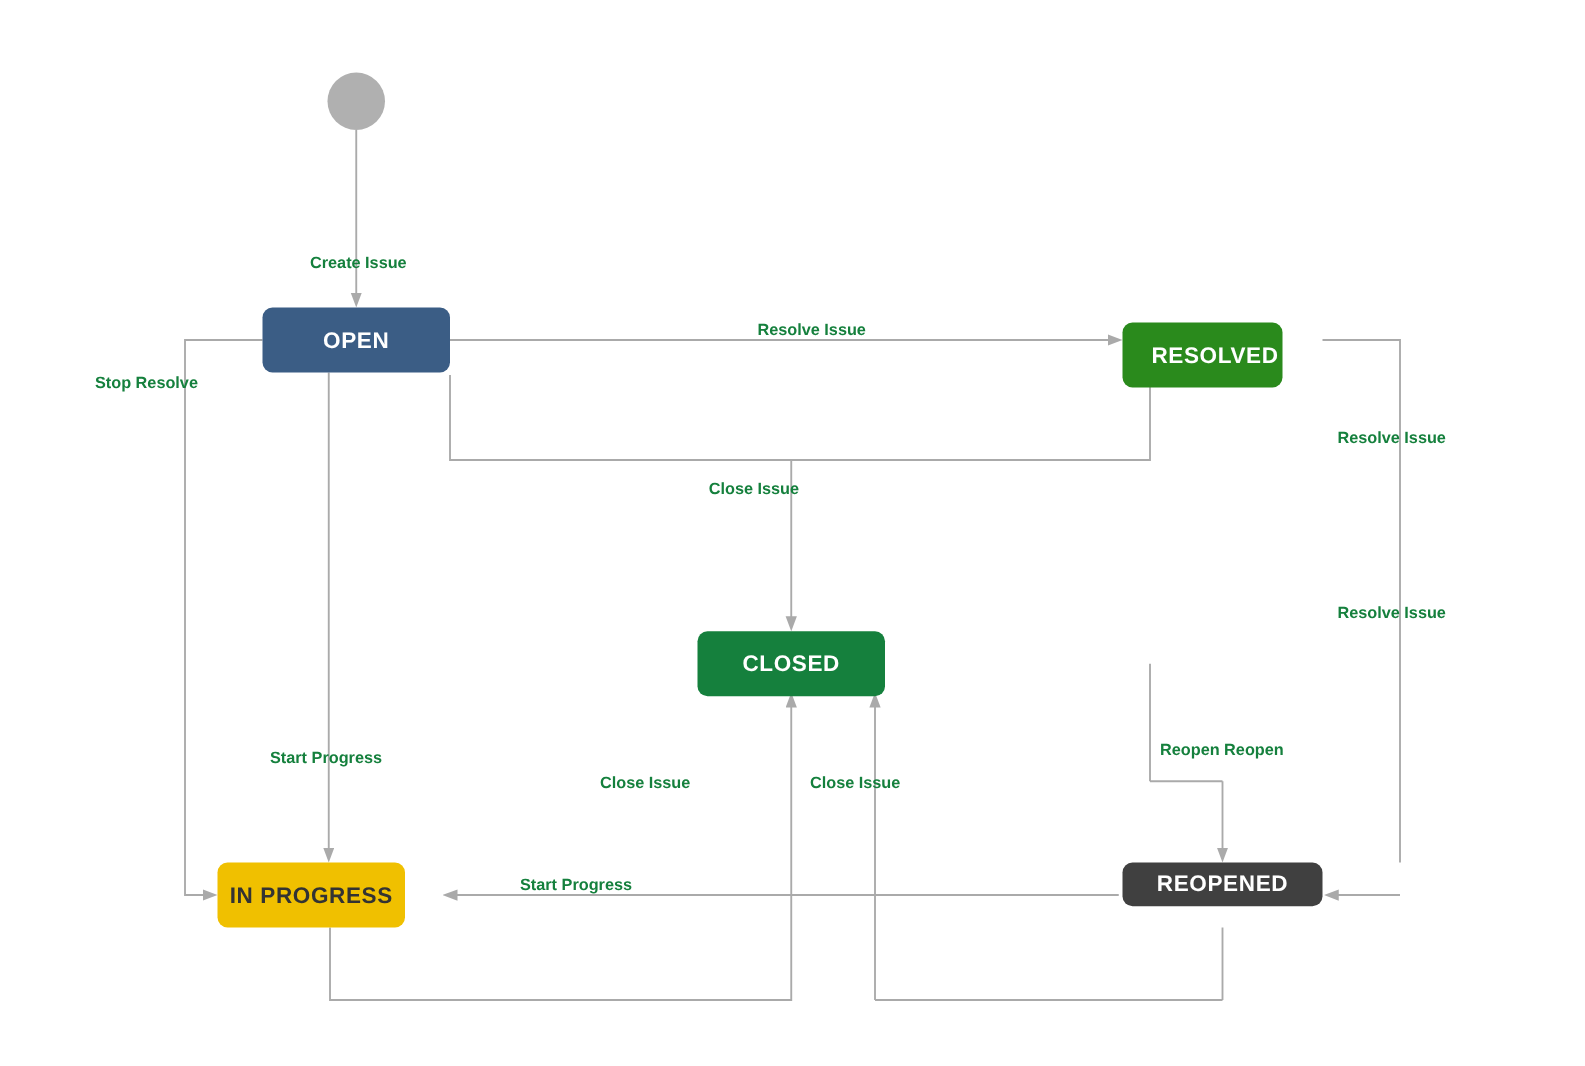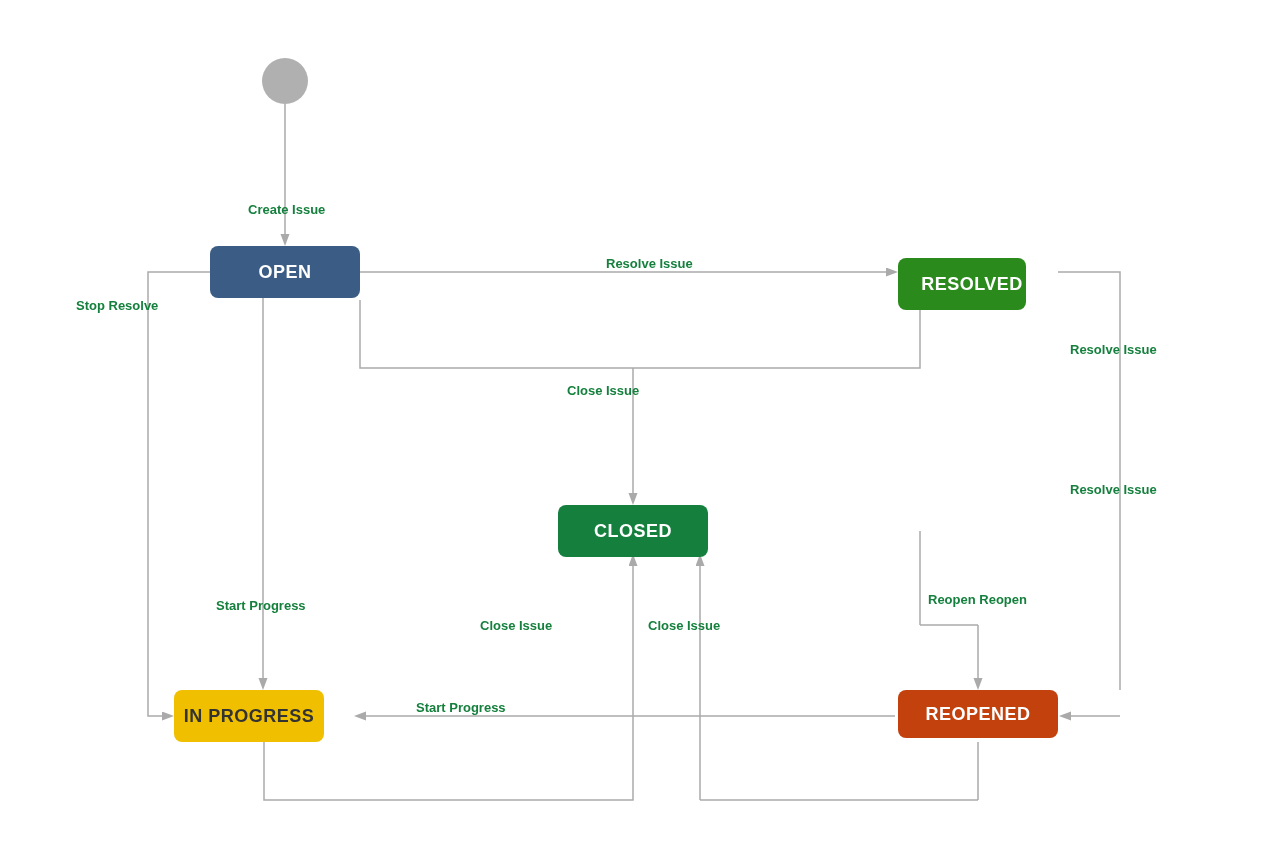--- a/index.html
+++ b/index.html
@@ -57,23 +57,23 @@
     }
     .node-inprogress {
       background: #f0c000;
       width: 150px;
       height: 52px;
       left: 174px;
       top: 690px;
       color: #333;
     }
     .node-reopened {
-      background: #c2410c;
+      background: #404040;
       width: 160px;
-      height: 48px;
+      height: 35px;
       left: 898px;
       top: 690px;
     }
     .start-circle {
       position: absolute;
       width: 46px;
       height: 46px;
       background: #b0b0b0;
       border-radius: 50%;
       left: 262px;

